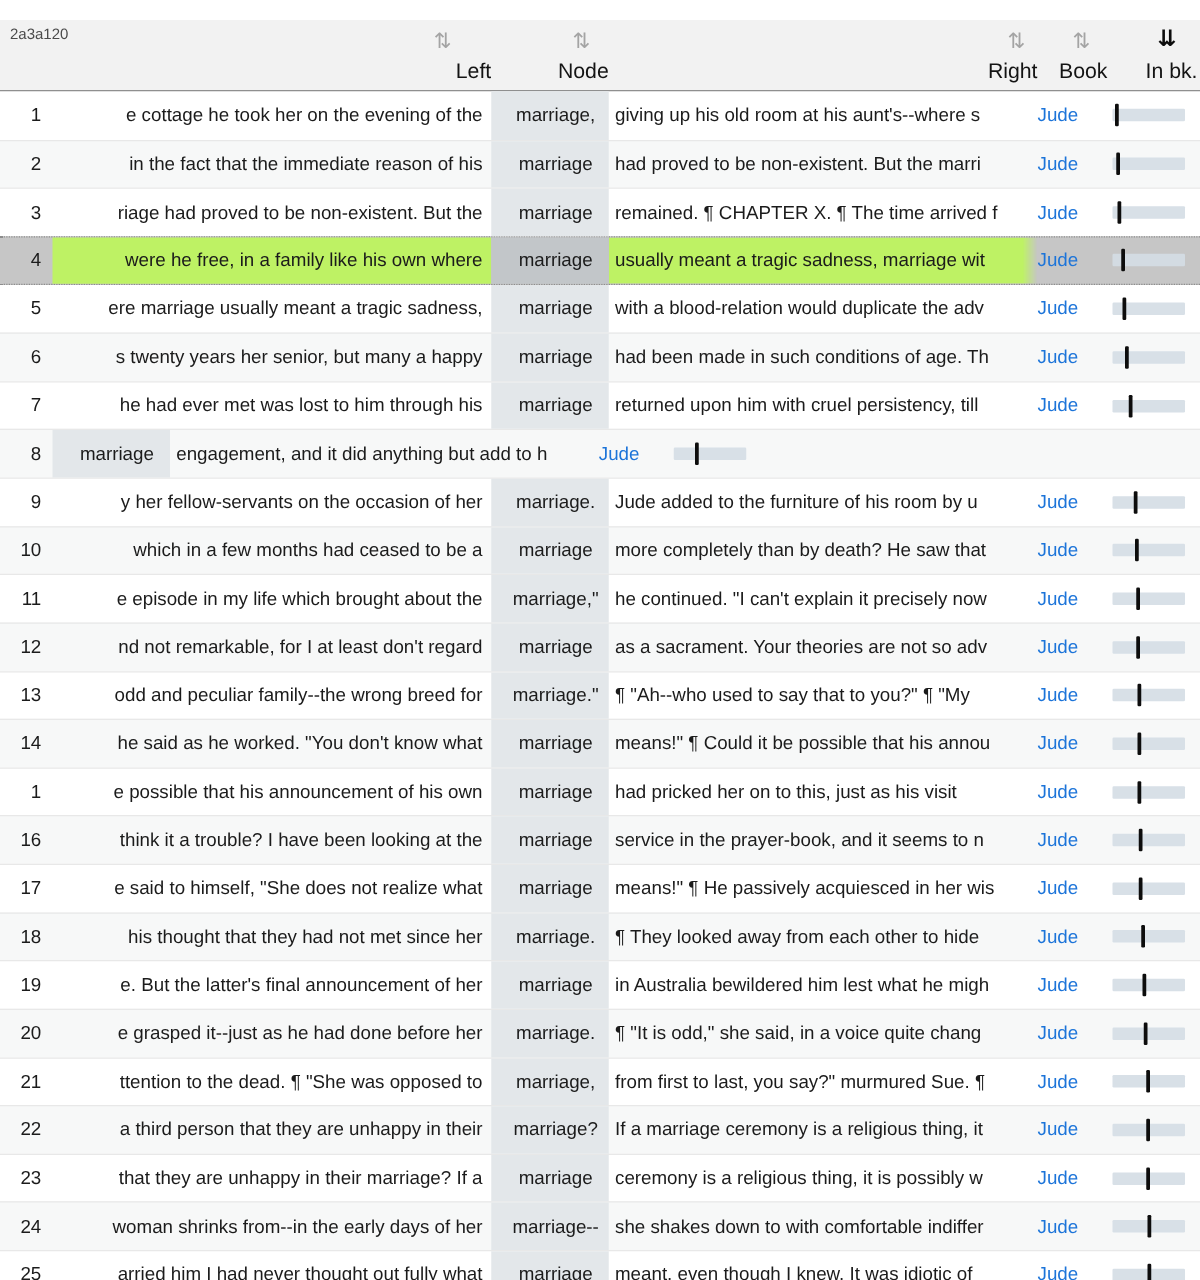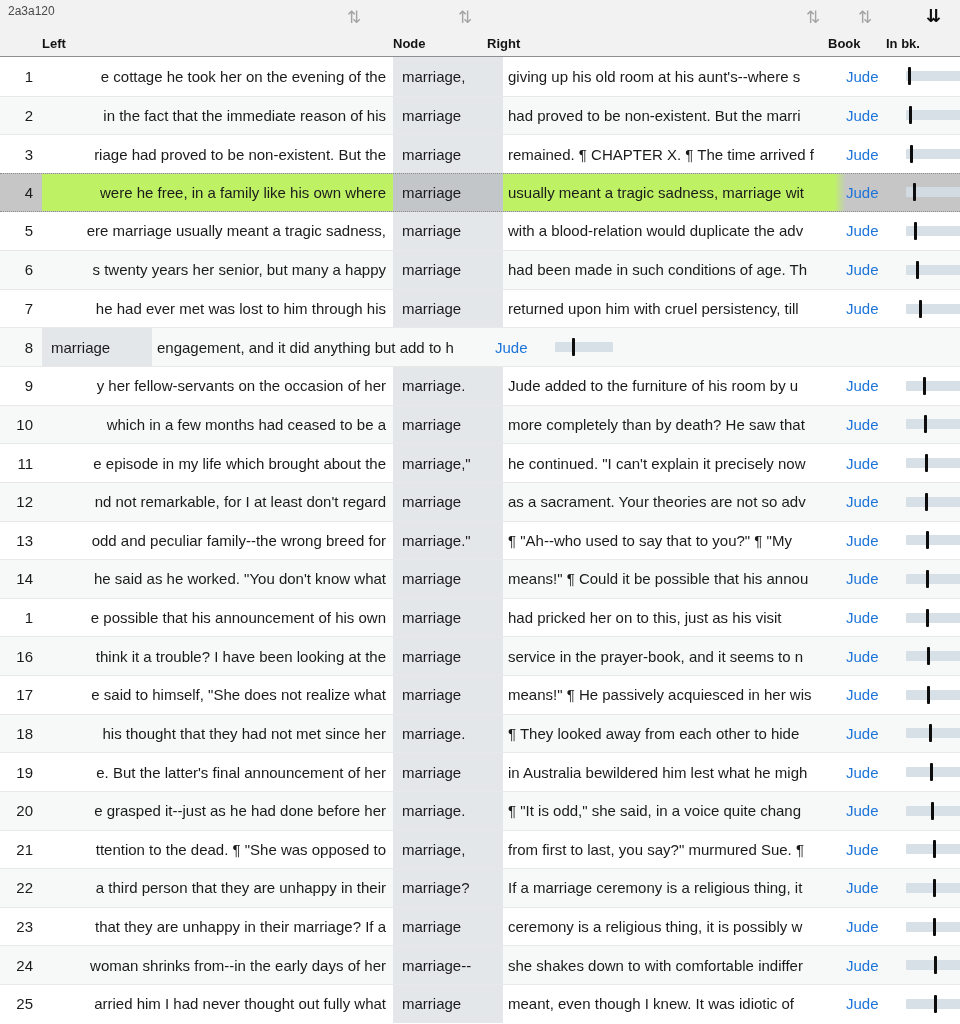--- a/index.html
+++ b/index.html
@@ -1,42 +1,42 @@
 <!DOCTYPE html>
 <html><head>
 <meta charset="utf-8">
 <style>
   html,body{margin:0;padding:0;background:#fff;}
   body{width:960px;height:1024px;overflow:hidden;
        font-family:"Liberation Sans","DejaVu Sans",sans-serif;color:#1b1b1b;
        -webkit-font-smoothing:antialiased;}
   
-  .header{position:relative;height:57px;background:#f2f2f2;border-bottom:1px solid #8f8f8f;box-sizing:border-box;}
+  .header{position:relative;height:57px;background:#f2f2f2;border-bottom:1px solid #8f8f8f;box-sizing:border-box;margin-top:16px;}
   .page-label{position:absolute;left:8px;top:4px;font-size:12px;color:#4a4a4a;}
-  .col-label{position:absolute;bottom:5px;font-size:13px;font-weight:bold;text-align:left;color:#141414;}
+  .col-label{position:absolute;bottom:5px;font-size:17px;font-weight:normal;text-align:right;color:#141414;}
   .lbl-left{left:42px;width:351px;}
   .lbl-node{left:393px;width:94px;}
   .lbl-right{left:487px;width:343px;}
   .lbl-book{left:828px;width:58px;}
   .lbl-inbk{left:886px;width:72px;}
   .sort-icon{position:absolute;top:7px;font-size:17px;line-height:20px;color:#a4a4a4;
              font-family:"DejaVu Sans",sans-serif;cursor:pointer;}
   .si-1{left:347px;} .si-2{left:458px;} .si-3{left:806px;} .si-4{left:858px;}
   .sort-icon.active{color:#0d0d0d;font-weight:bold;left:926px;font-size:18px;top:6px;}
   
   .grid{position:relative;}
   .row{display:flex;height:38.64px;box-sizing:border-box;align-items:center;
        border-top:1px solid #e8e8e8;font-size:15px;}
   .row:first-child{border-top:none;}
   .row:nth-child(even){background:#f7f8f8;}
   .c-num{width:42px;flex:none;text-align:right;padding-right:9px;box-sizing:border-box;color:#1b1b1b;}
   .c-left{width:351px;flex:none;overflow:hidden;display:flex;justify-content:flex-end;
           padding-right:7px;box-sizing:border-box;white-space:nowrap;}
-  .c-node{width:110px;flex:none;align-self:stretch;display:flex;align-items:center;
-          background:var(--node-bg,#e3e7ea);padding-left:9px;box-sizing:border-box;white-space:nowrap;}
+  .c-node{width:94px;flex:none;align-self:stretch;display:flex;align-items:center;
+          background:var(--node-bg,#e3e7ea);padding-left:9px;box-sizing:border-box;white-space:nowrap;justify-content:center;}
   .c-right{width:343px;flex:none;overflow:hidden;white-space:nowrap;padding-left:5px;box-sizing:border-box;
            -webkit-mask-image:linear-gradient(90deg,#000 calc(100% - 12px),transparent 100%);
            mask-image:linear-gradient(90deg,#000 calc(100% - 12px),transparent 100%);}
   .c-book{width:50px;flex:none;}
   .c-book a{color:var(--link,#1c74d9);text-decoration:none;cursor:pointer;}
   .c-inbk{width:80px;flex:none;display:flex;align-items:center;}
   .bar{position:relative;margin-left:10px;width:58px;height:10px;background:var(--bar-bg,#d8e0e7);border-radius:1px;}
   .marker{position:absolute;top:-4px;width:3px;height:18px;background:#0d0d0d;border-radius:1px;}
   
   .row.selected{background:#c6c6c6;border-top:1px dotted #8c8c8c;border-bottom:1px dotted #8c8c8c;}

